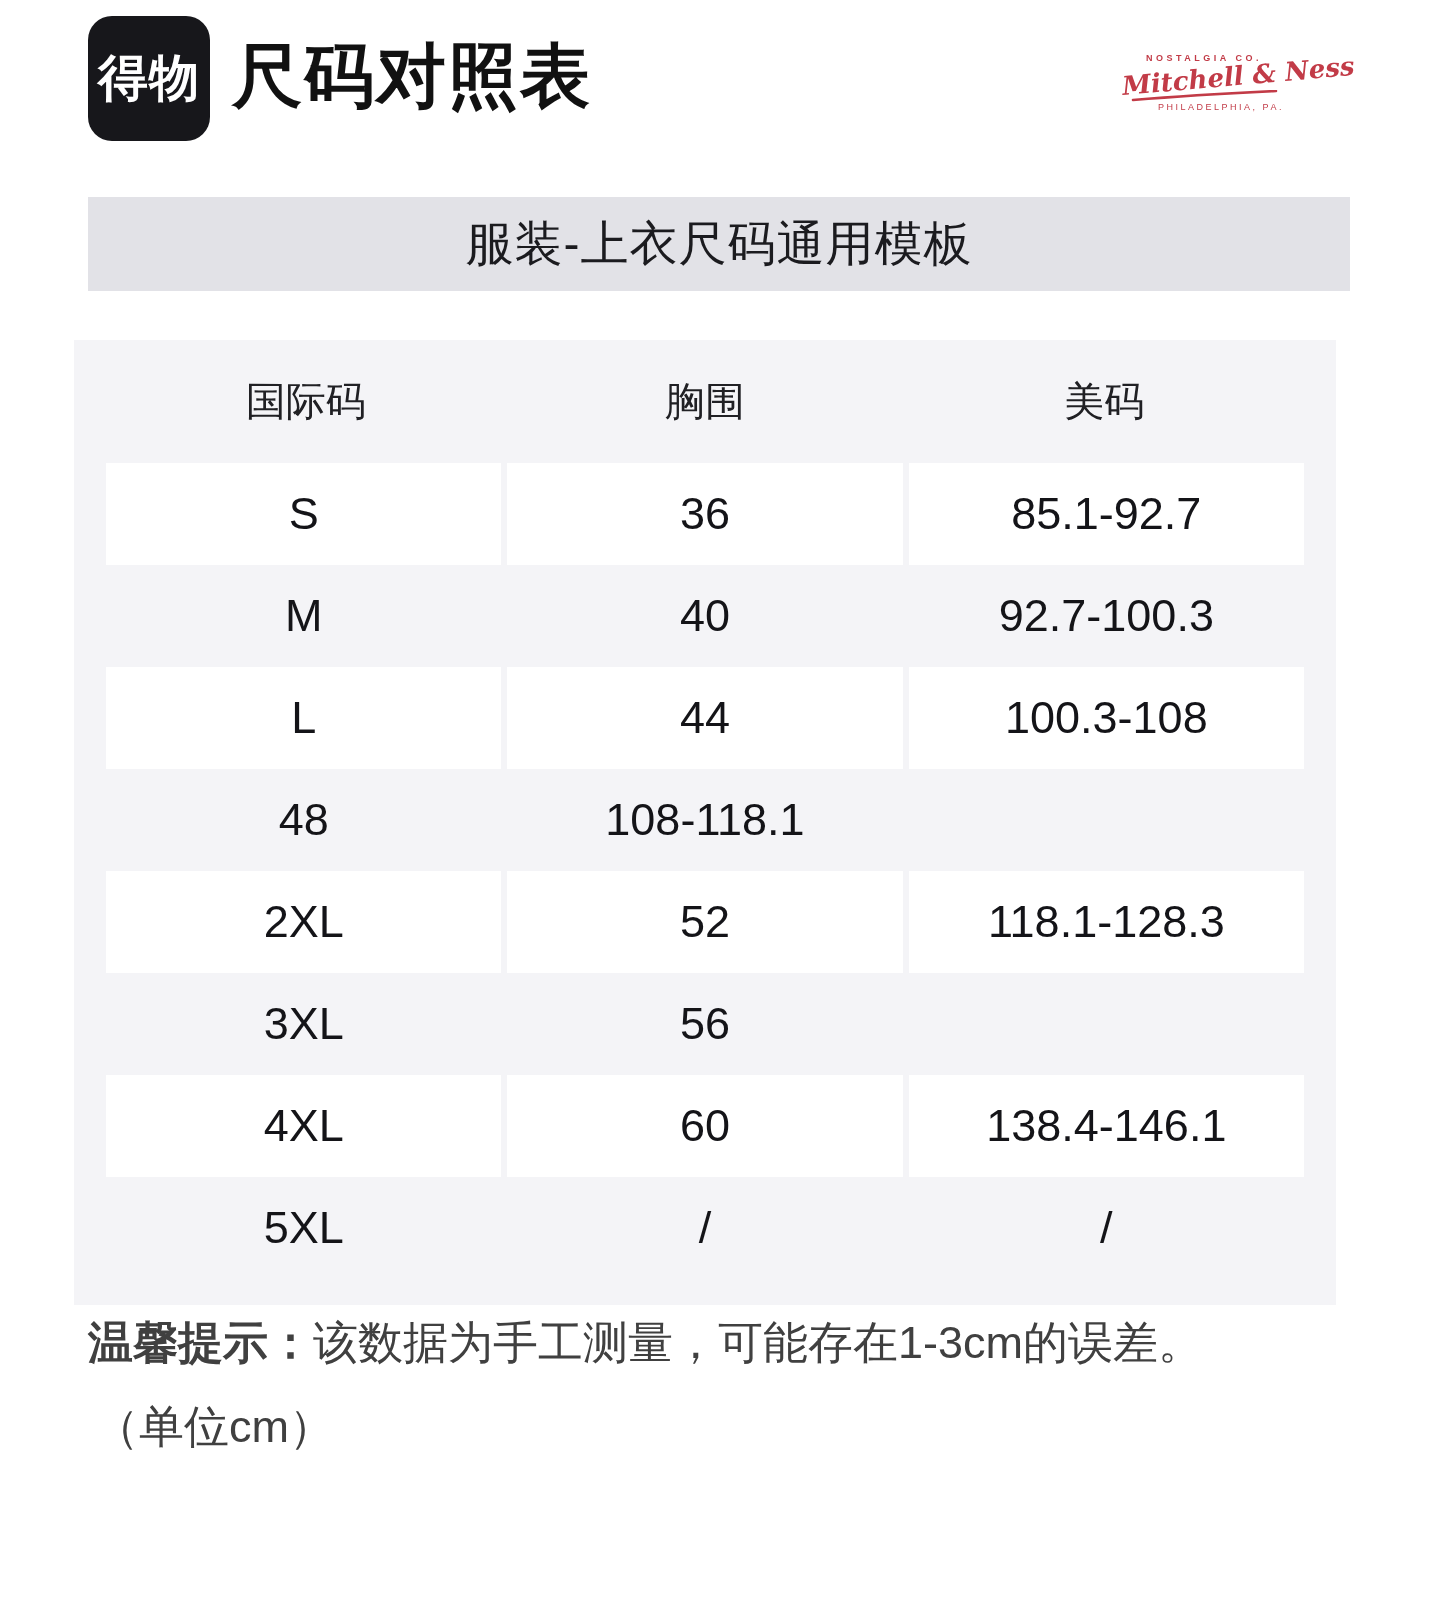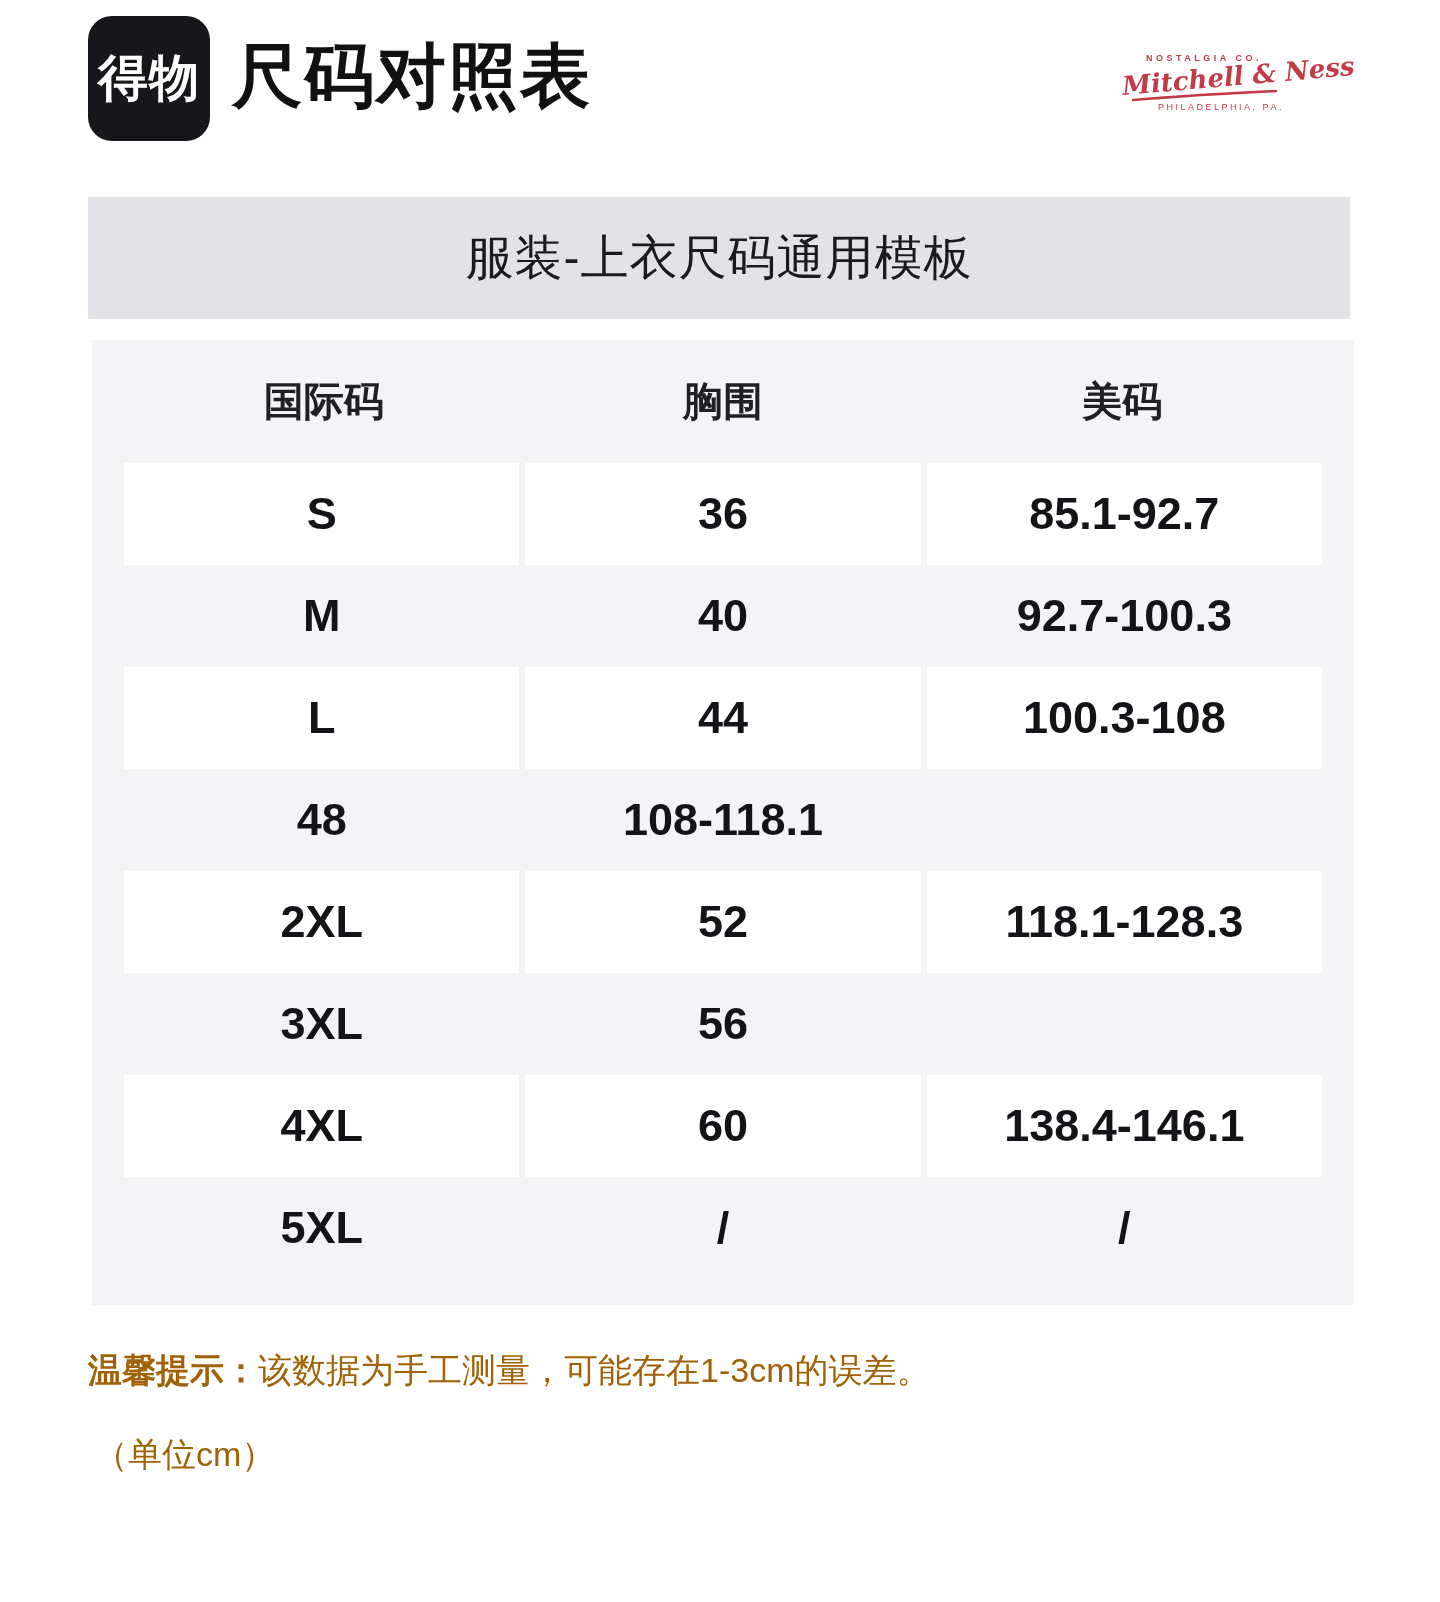--- a/index.html
+++ b/index.html
@@ -69,37 +69,36 @@
     letter-spacing: 2.5px;
     margin-top: 1px;
     padding-left: 34px;
     white-space: nowrap;
   }
 
   
   .banner {
     position: absolute;
     left: 88px; top: 197px;
-    width: 1262px; height: 122px;
+    width: 1262px; height: 94px;
     background: var(--banner-bg, #e2e2e7);
     display: flex; align-items: center; justify-content: center;
     font-size: 48px;
     font-weight: 500;
     letter-spacing: 1px;
     color: #1b1b1f;
   }
 
   
   .size-table {
     position: absolute;
-    left: 92px; top: 340px;
+    left: 74px; top: 340px;
     width: 1262px; height: 965px;
     background: var(--table-bg, #f4f4f7);
     padding: 0 32px 26px 32px;
-    font-weight: bold;
   }
   .t-head {
     display: grid;
     grid-template-columns: 1fr 1fr 1fr;
     height: 123px;
     align-items: center;
     text-align: center;
     font-size: 40px;
     color: #202024;
   }
@@ -115,24 +114,23 @@
     color: #141418;
   }
   .t-row.white .t-cell { background: var(--row-bg, #ffffff); }
   .t-row.gray  .t-cell { background: transparent; }
 
   
   .footer-note {
     position: absolute;
     left: 88px; top: 1312px;
     width: 1270px;
-    font-size: 34px;
-    color: #a16207;
+    font-size: 45px;
+    color: #404040;
     line-height: 62px;
-    margin-top: 27px;
   }
   .footer-note .label { font-weight: 700; }
   .note-line2 { margin-top: 22px; padding-left: 6px; }
 </style>
 </head>
 <body>
 
 <div class="page">
 
   <div class="app-logo">

